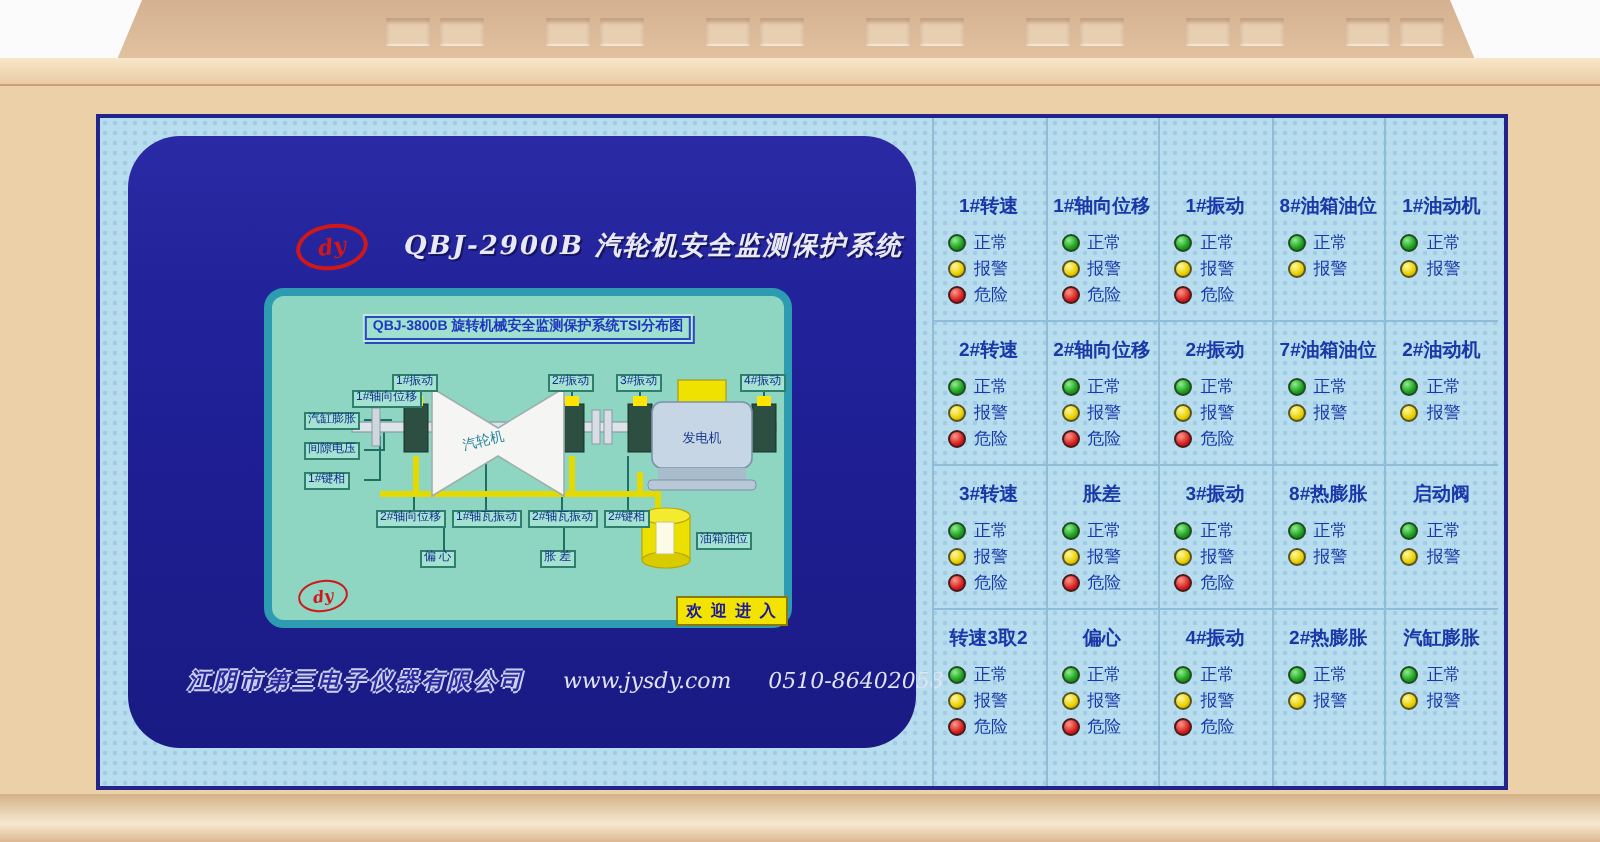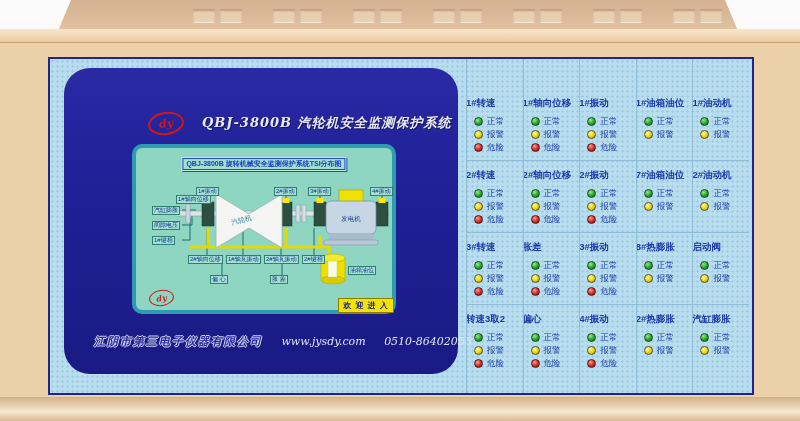--- a/index.html
+++ b/index.html
@@ -50,21 +50,21 @@
     border-radius:50%;display:flex;align-items:center;justify-content:center;
     color:var(--logo_red);font:italic bold 8px "DejaVu Serif",serif;transform:rotate(-8deg);}
   .lcd-company{position:absolute;left:41px;top:143px;font-size:9px;font-weight:bold;color:#101060;white-space:nowrap;}
   .enter-btn{position:absolute;left:202px;top:150px;width:56px;height:15px;
     background:var(--accent_yellow);border:1px solid #8a7a00;color:#1a1a9a;
     font:bold 8px "Liberation Sans",sans-serif;letter-spacing:1px;padding:0;cursor:pointer;}
   
   .grid{position:absolute;left:416px;top:29px;width:283px;display:grid;
     grid-template-columns:repeat(5,1fr);grid-auto-rows:72px;}
   .cell{padding-top:9px;overflow:hidden;}
-  .cell-title{height:13px;margin-bottom:5px;text-align:left;
+  .cell-title{height:13px;margin-bottom:5px;text-align:center;
     font-size:9.5px;font-weight:bold;color:var(--label_blue);white-space:nowrap;}
   .light{height:13px;display:flex;align-items:center;gap:4px;padding-left:8px;}
   .light-label{font-size:8.5px;color:var(--label_blue);}
   .dot{width:9px;height:9px;border-radius:50%;box-sizing:border-box;}
   .dot.normal{background:radial-gradient(circle at 35% 30%,#8cf08c,var(--dot_green) 60%,#0c6a0c);border:1px solid #234a23;}
   .dot.alarm{background:radial-gradient(circle at 35% 30%,#fff9a0,var(--dot_yellow) 60%,#9a8800);border:1px solid #5a5220;}
   .dot.danger{background:radial-gradient(circle at 35% 30%,#ff9a8a,var(--dot_red) 60%,#8a0c0c);border:1px solid #4a1a1a;}
 </style>
 </head>
 <body>
@@ -88,21 +88,21 @@
       <div class="vent" style="left: 688px;"></div>
       <div class="vent" style="left: 715px;"></div>
     </div>
   <div class="face">
     <div class="panel">
 
       <div class="crt">
         <div class="brand-logo">
           <span>dy</span>
         </div>
-        <div class="crt-title">QBJ-3800B  汽轮机安全监测保护系统</div>
+        <div class="crt-title">QBJ-2900B  汽轮机安全监测保护系统</div>
 
         <div class="lcd">
           <div class="diagram">
             <svg width="256" height="162" viewBox="0 0 256 162">
 
               <g stroke="#1f6f63" stroke-width="1" fill="none">
                 <path d="M46,62 H60 M46,77 H56 V66 M46,92 H54 V70"></path>
                 <path d="M71,107 V80 M107,107 V80 M145,107 V80 M178,107 V80"></path>
                 <path d="M86,127 V112 M146,127 V112"></path>
                 <path d="M72,47 V54 M150,47 V54 M184,47 V54 M246,47 V54"></path>
@@ -205,21 +205,21 @@
             <div class="light">
               <div class="dot alarm"></div>
               <div class="light-label">报警</div>
             </div>
             <div class="light">
               <div class="dot danger"></div>
               <div class="light-label">危险</div>
             </div>
           </div>
           <div class="cell">
-            <div class="cell-title">1#油箱油位</div>
+            <div class="cell-title">8#油箱油位</div>
             <div class="light">
               <div class="dot normal"></div>
               <div class="light-label">正常</div>
             </div>
             <div class="light">
               <div class="dot alarm"></div>
               <div class="light-label">报警</div>
             </div>
           </div>
           <div class="cell">

